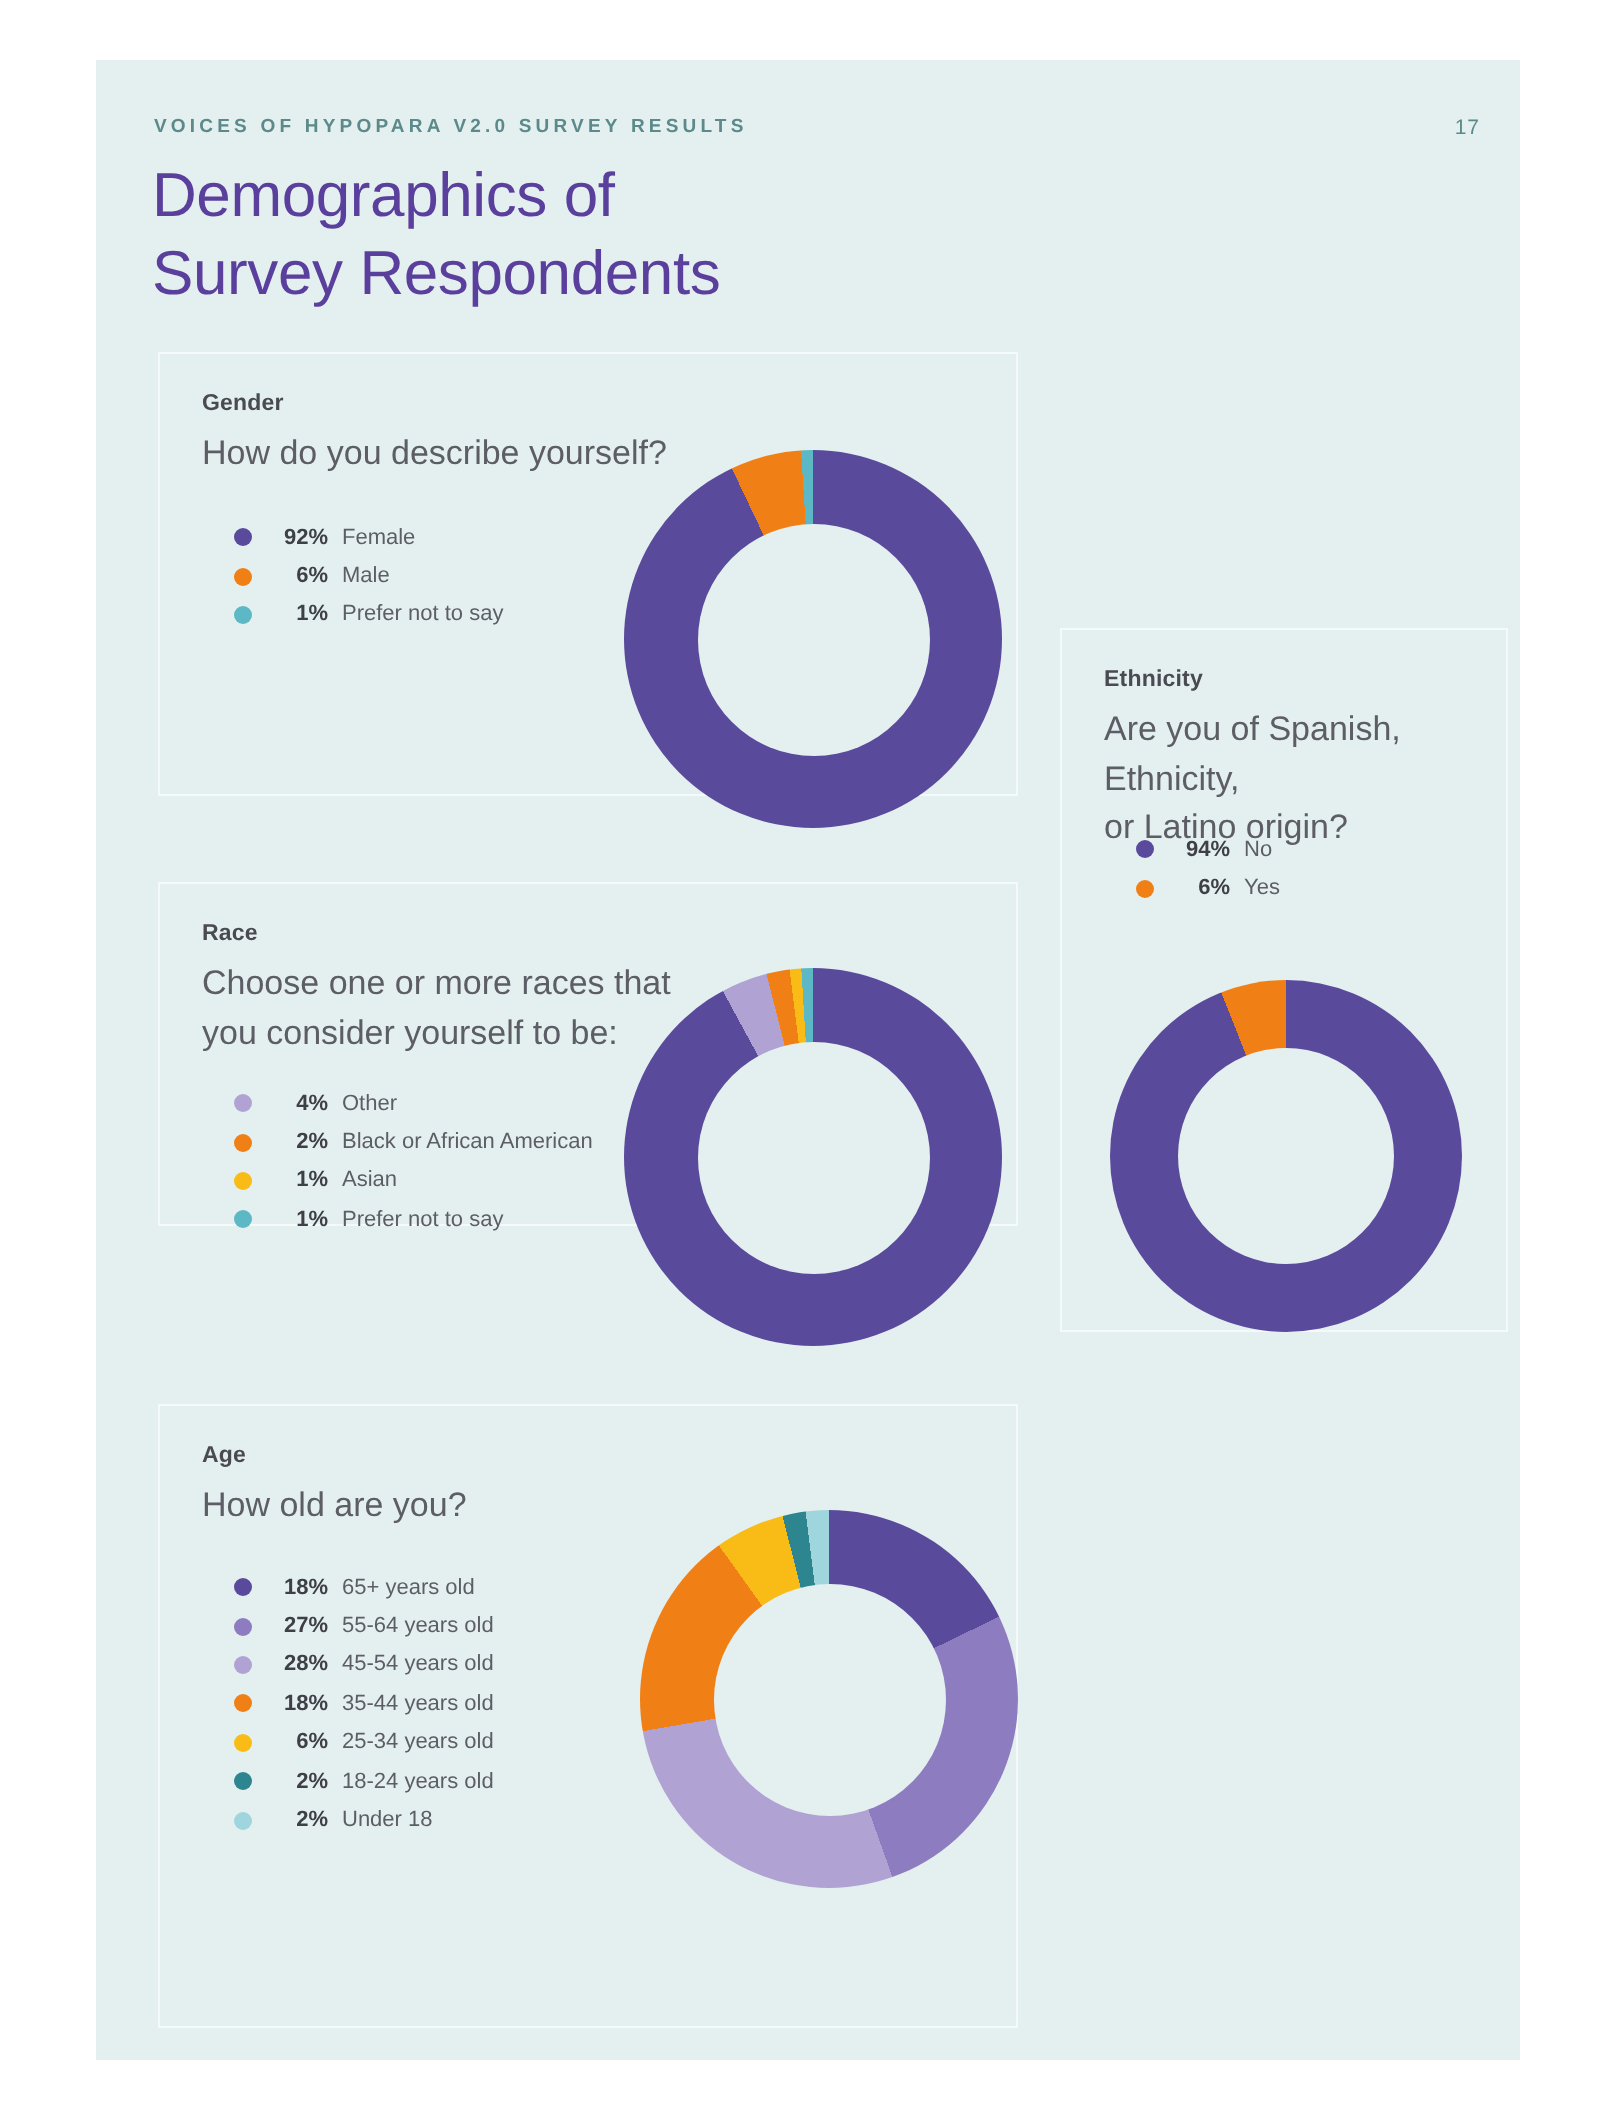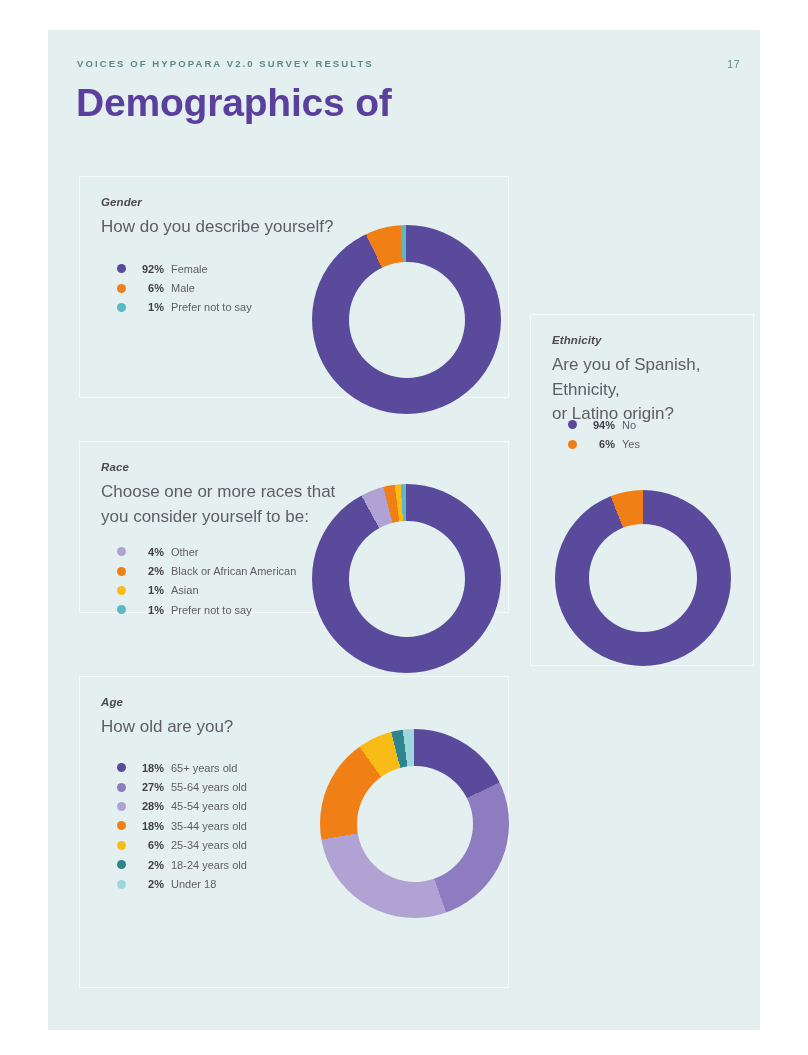--- a/index.html
+++ b/index.html
@@ -40,48 +40,47 @@
     right: 20px;
     top: 28px;
     font-size: 10.5px;
     color: #5c8a8a;
     letter-spacing: .5px;
   }
   .title {
     position: absolute;
     left: 28px;
     top: 48px;
-    font-size: 39px;
-    font-weight: bold;
+    font-size: 31px;
+    font-weight: normal;
     color: #5b3f9d;
     line-height: 1.27;
     letter-spacing: -0.2px;
   }
 
   
   .card {
     position: absolute;
     background: #e4f0f0;
     border: 1.3px solid #f4fafa;
     box-sizing: border-box;
   }
   #card-gender    { left: 31px;  top: 146px; width: 430px; height: 222px; }
   #card-race      { left: 31px;  top: 411px; width: 430px; height: 172px; }
-  #card-age       { left: 31px;  top: 646px; width: 430px; height: 312px; }
+  #card-age       { left: 31px;  top: 672px; width: 430px; height: 312px; }
   #card-ethnicity { left: 482px; top: 284px; width: 224px; height: 352px; }
 
   .panel-title {
     position: absolute;
     left: 21px;
     top: 19px;
     font-size: 11.5px;
     font-weight: bold;
     color: #4a4a52;
     letter-spacing: .1px;
-    font-style: italic;
   }
   .panel-q {
     position: absolute;
     left: 21px;
     top: 38px;
     font-size: 17px;
     color: #5d5d66;
     line-height: 1.45;
     white-space: pre-line;
   }
@@ -132,21 +131,21 @@
     transform: translate(-50%, -50%);
   }
 </style>
 </head>
 <body>
 
 <div class="page">
 
   <div class="eyebrow">Voices of Hypopara v2.0 Survey Results</div>
   <div class="page-num">17</div>
-  <div class="title"><span>Demographics of</span><br></div>
+  <div class="title"><span>Demographics of</span><br><span>Survey Respondents</span></div>
 
   <div class="card" id="card-gender">
     <div class="panel-title">Gender</div>
     <div class="panel-q">How do you describe yourself?</div>
     <ul class="legend" id="legend-gender" style="top:66px">
         <li>
           <span class="dot" style="background: rgb(90, 74, 156);"></span>
           <span class="pct">92%</span>
           <span class="lbl">Female</span>
         </li>

